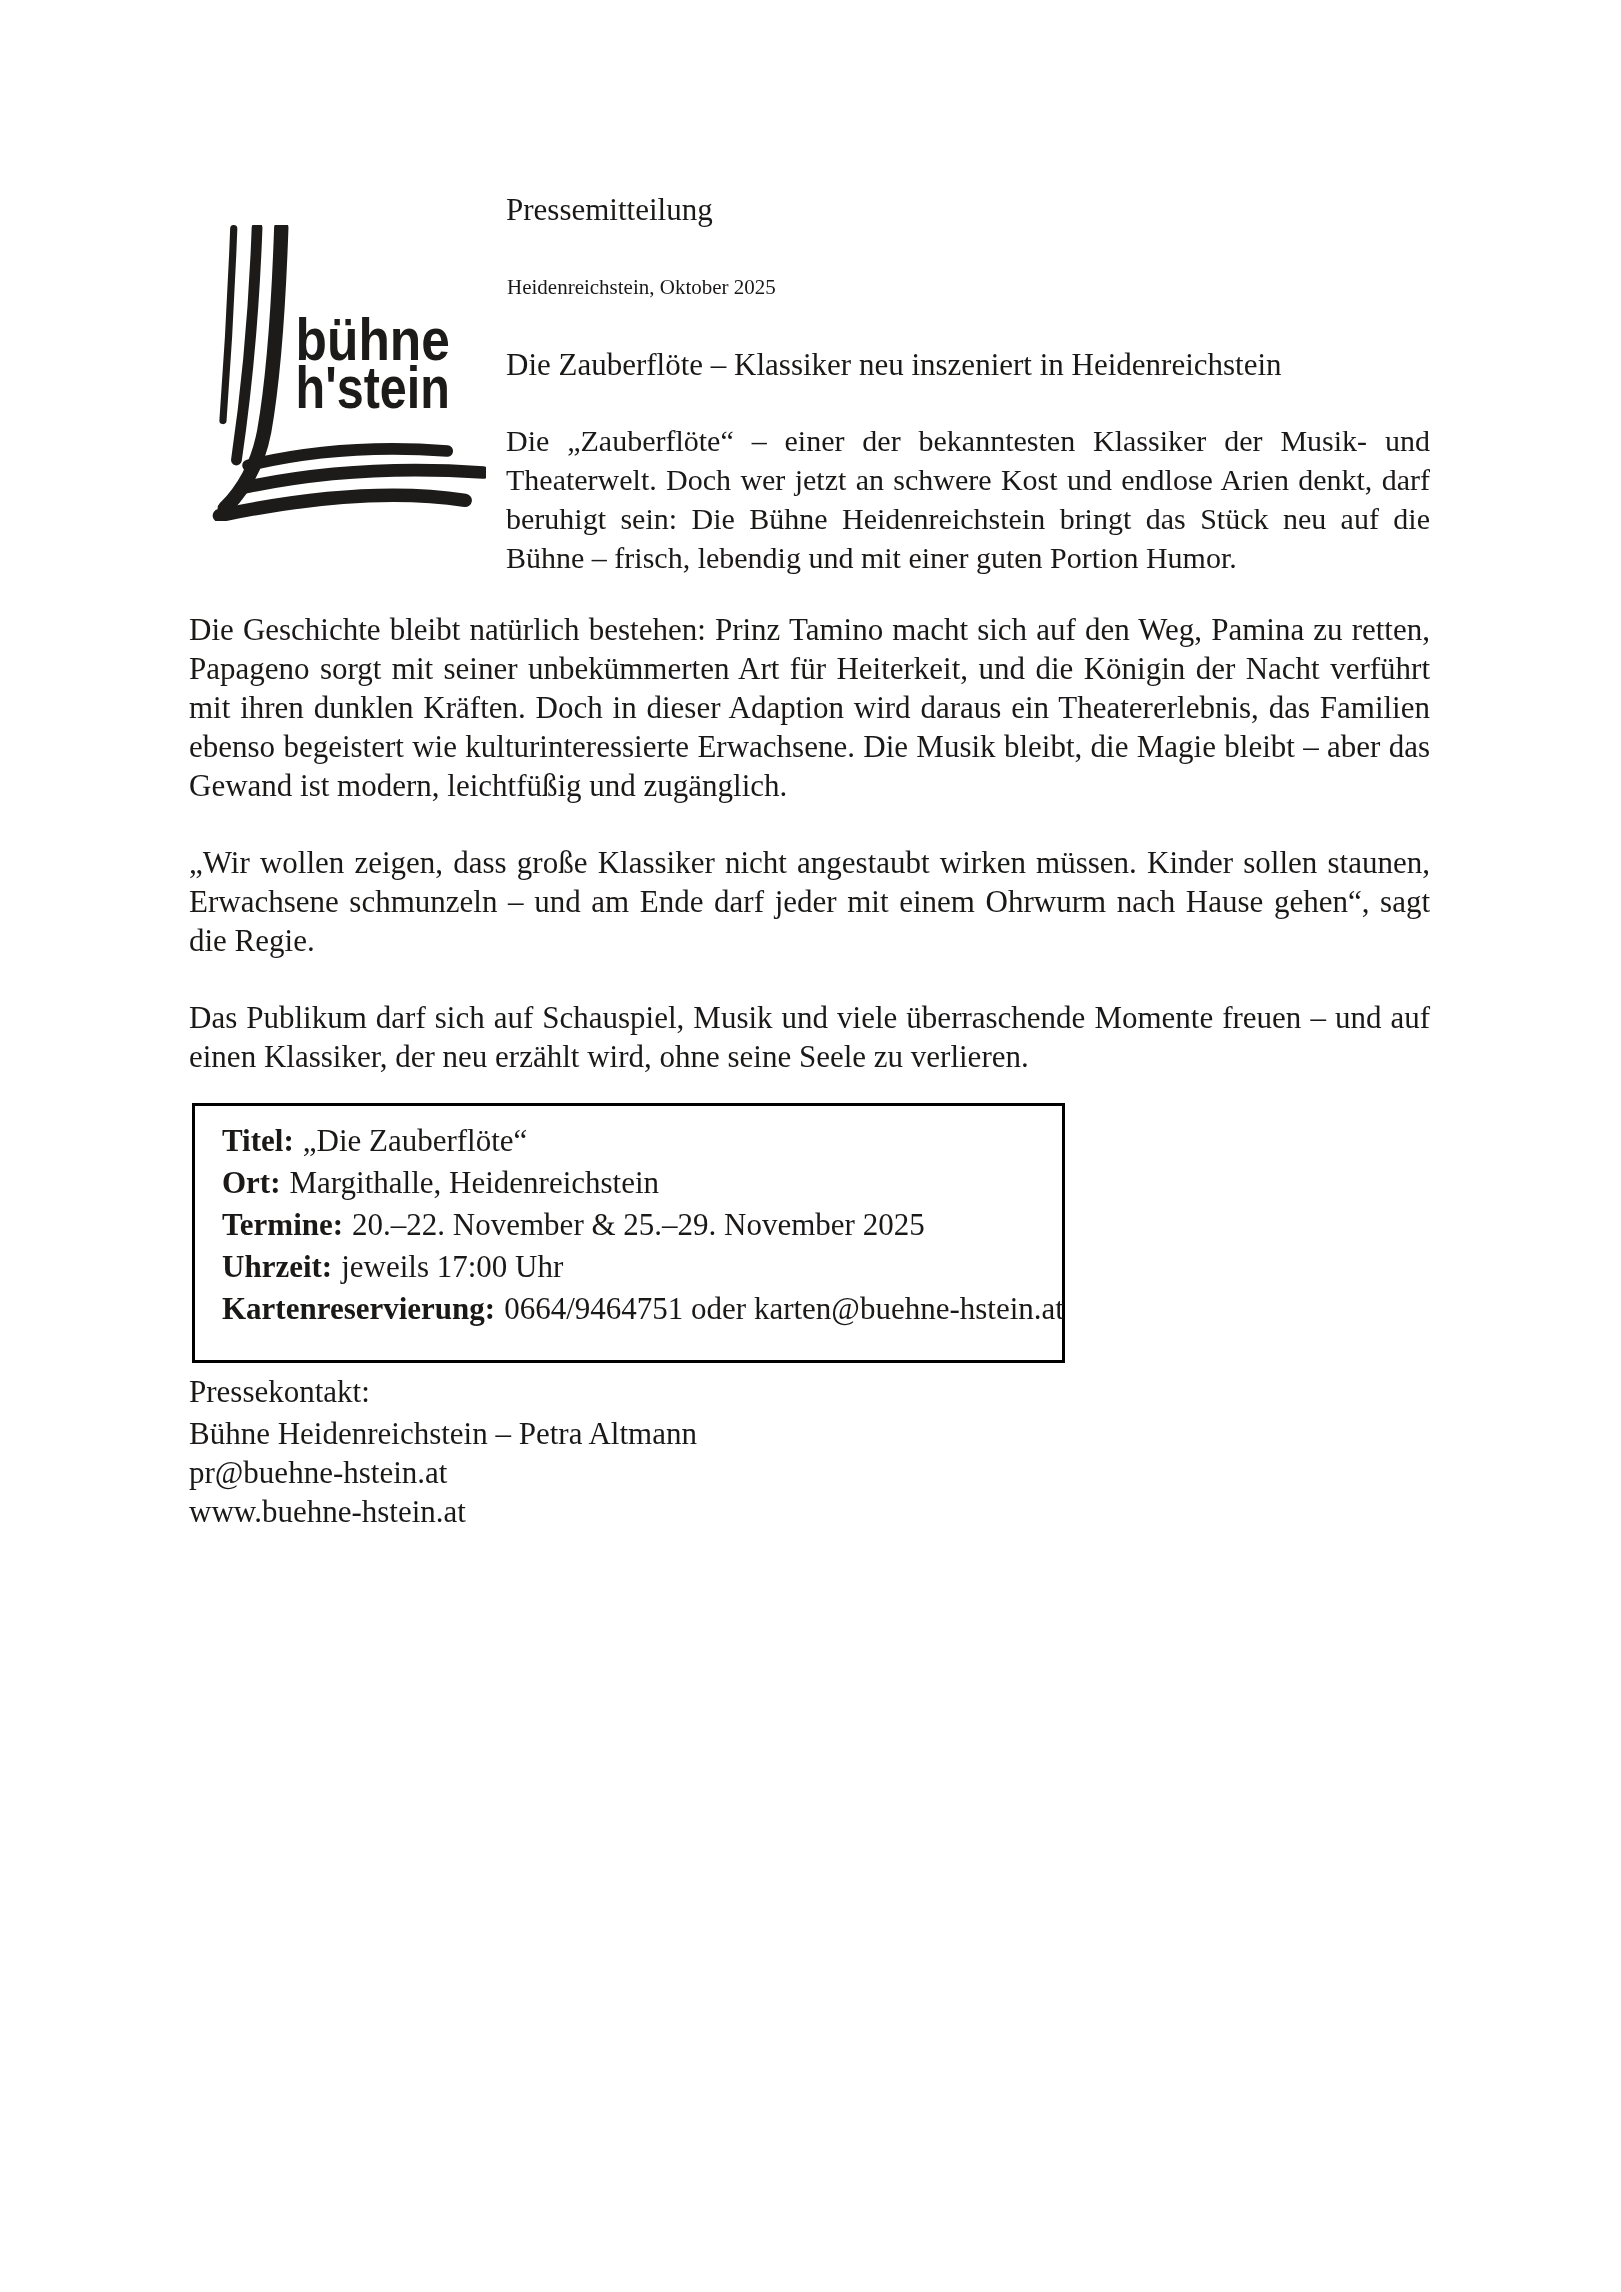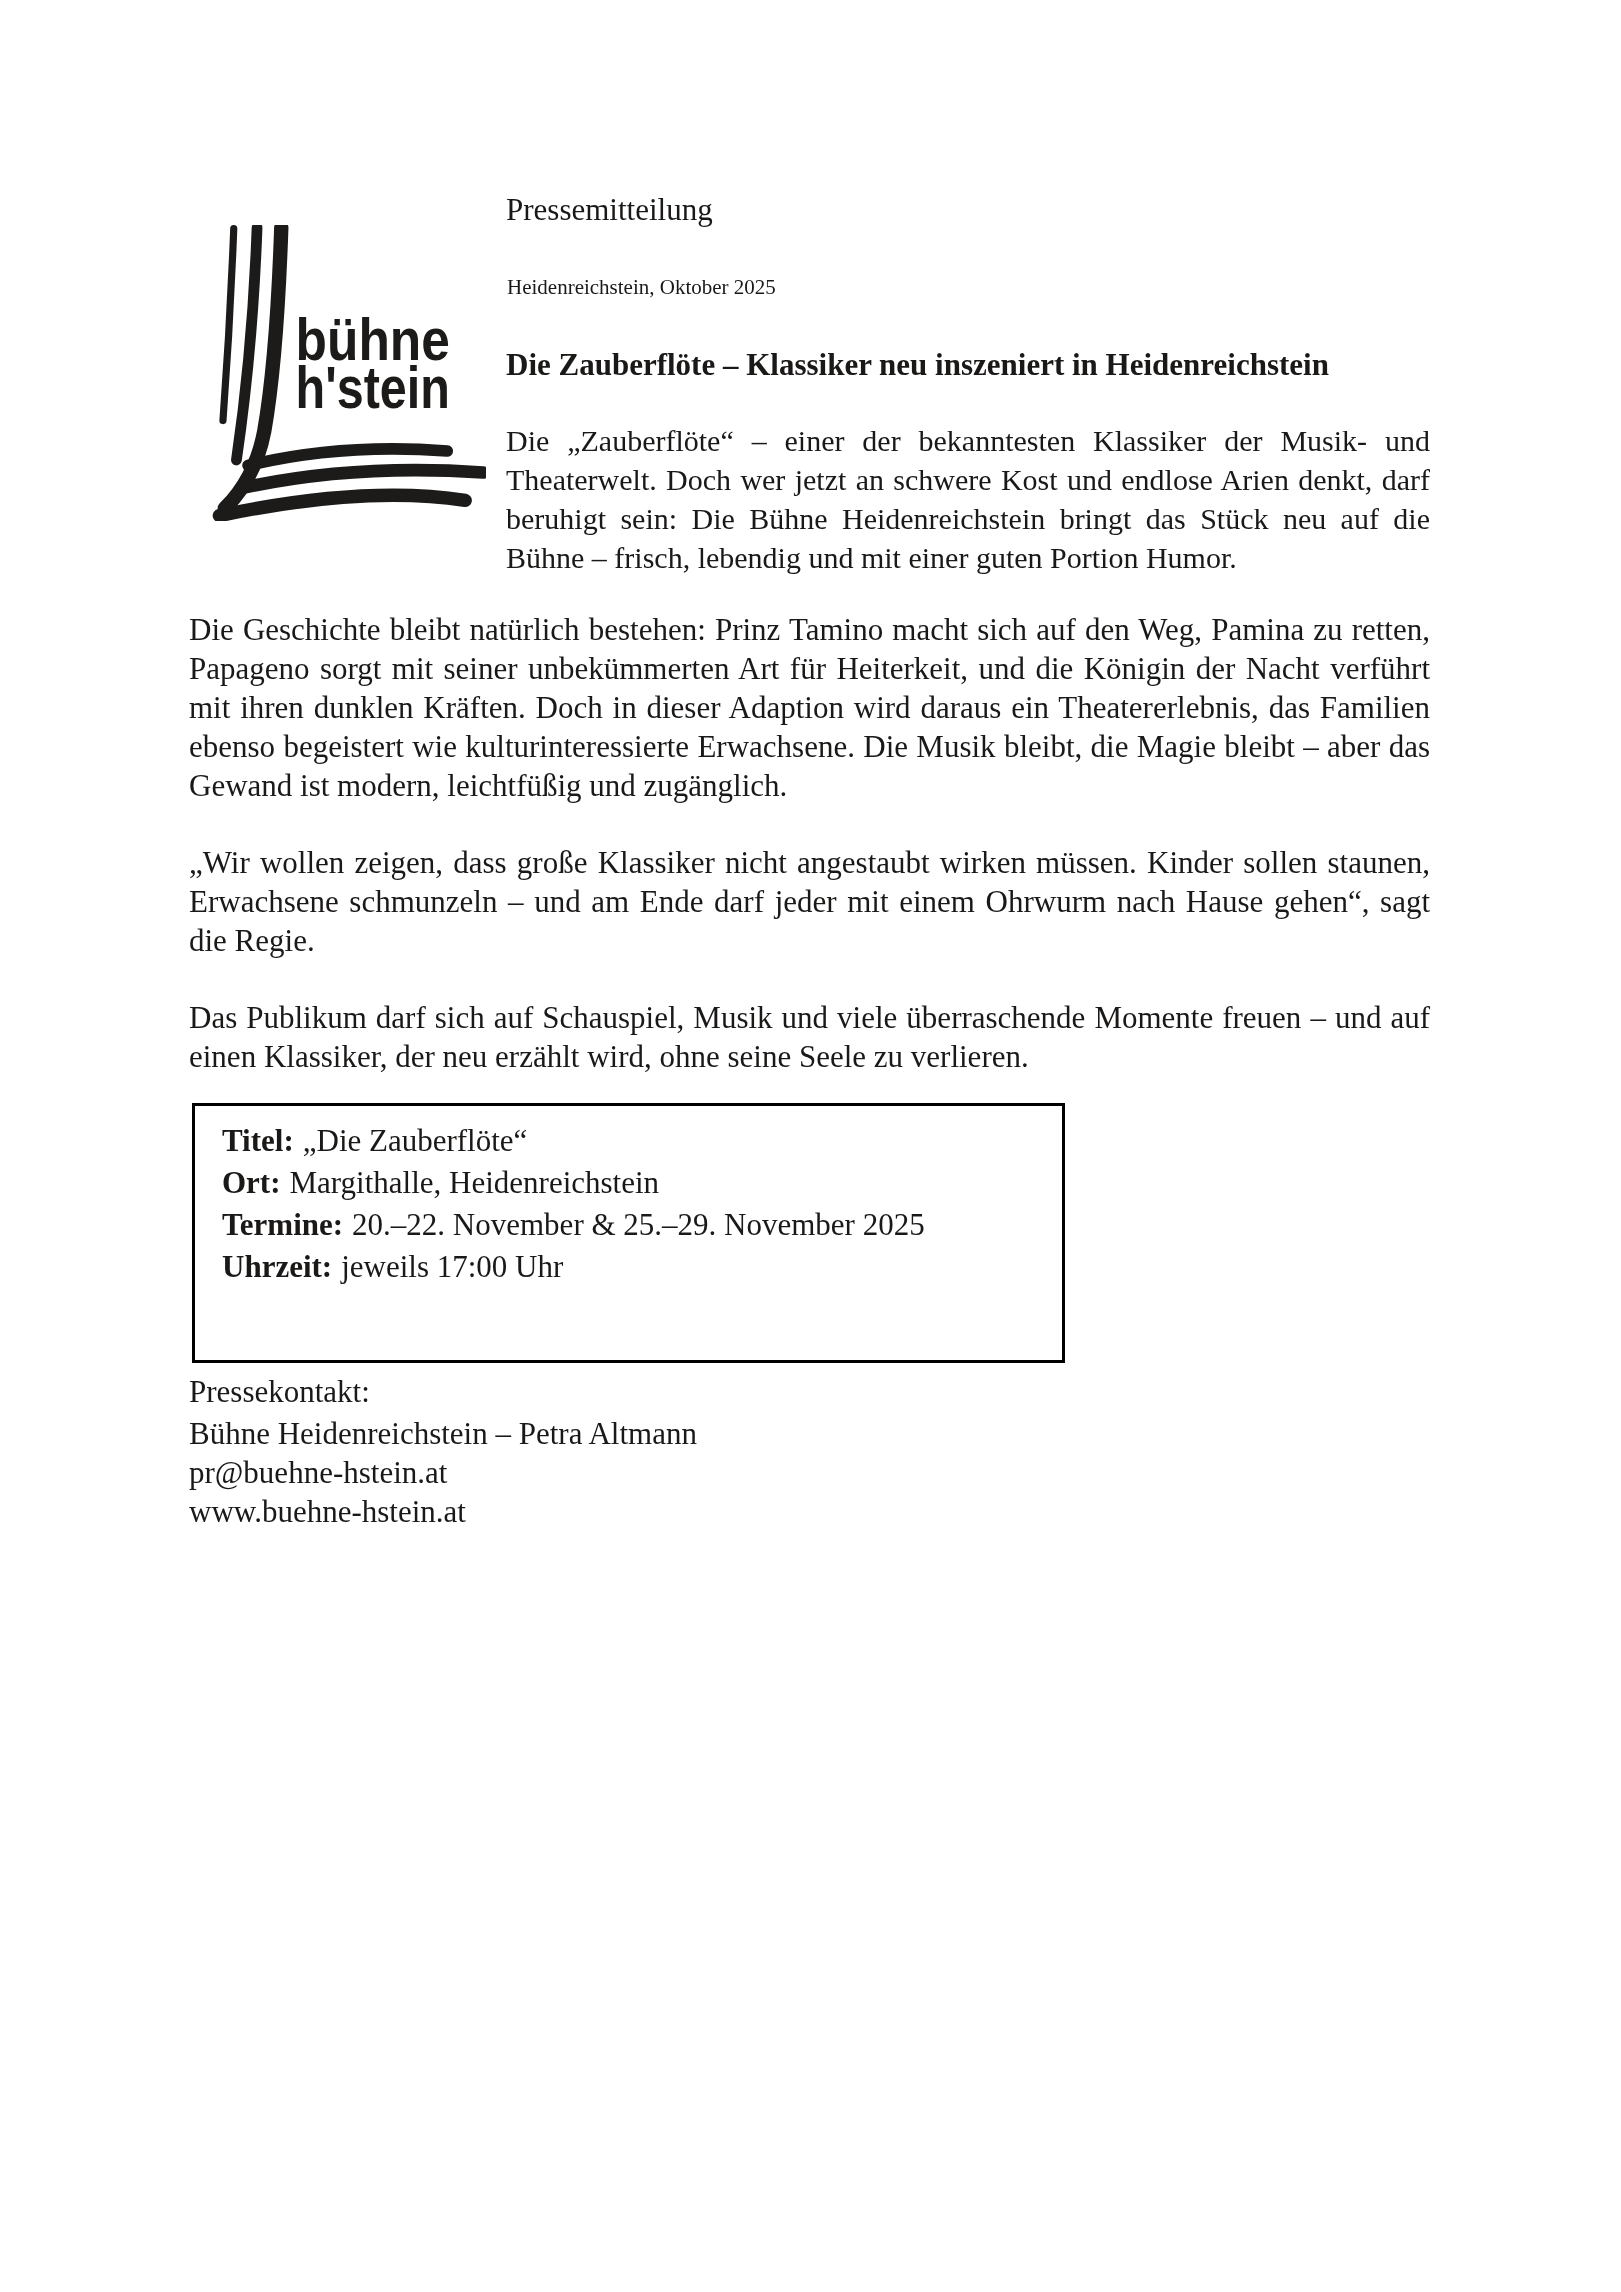--- a/index.html
+++ b/index.html
@@ -51,21 +51,21 @@
     line-height: 38px;
     white-space: nowrap;
   }
   .headline {
     position: absolute;
     left: 506px;
     top: 346px;
     margin: 0;
     font-size: 31px;
     line-height: 38px;
-    font-weight: bold;
+    font-weight: normal;
     white-space: nowrap;
   }
   .lead {
     position: absolute;
     left: 506px;
     top: 421px;
     width: 924px;
     margin: 0;
     font-size: 30px;
     line-height: 39px;
@@ -153,20 +153,23 @@
     </div>
     <div class="row">
       <span class="lbl">Ort:</span><span>Margithalle, Heidenreichstein</span>
     </div>
     <div class="row">
       <span class="lbl">Termine:</span><span>20.–22. November &amp; 25.–29. November 2025</span>
     </div>
     <div class="row">
       <span class="lbl">Uhrzeit:</span><span>jeweils 17:00 Uhr</span>
     </div>
+    <div class="row">
+      <span class="lbl">Kartenreservierung:</span><span>0664/9464751 oder karten@buehne-hstein.at</span>
+    </div>
   </div>
 
   <div class="contact">
     <div class="contact-heading">Pressekontakt:</div>
     <div>Bühne Heidenreichstein – Petra Altmann</div>
     <div>pr@buehne-hstein.at</div>
     <div>www.buehne-hstein.at</div>
   </div>
 
 </div>

